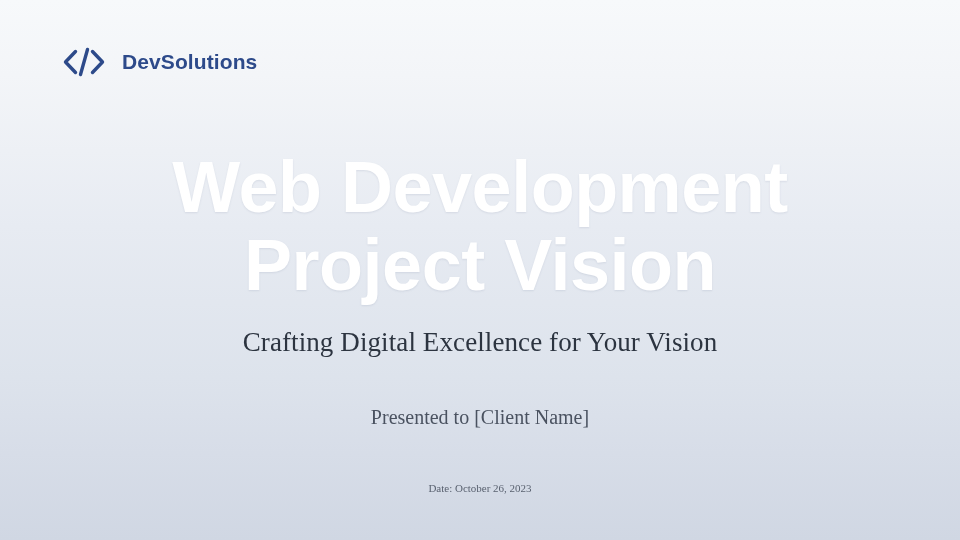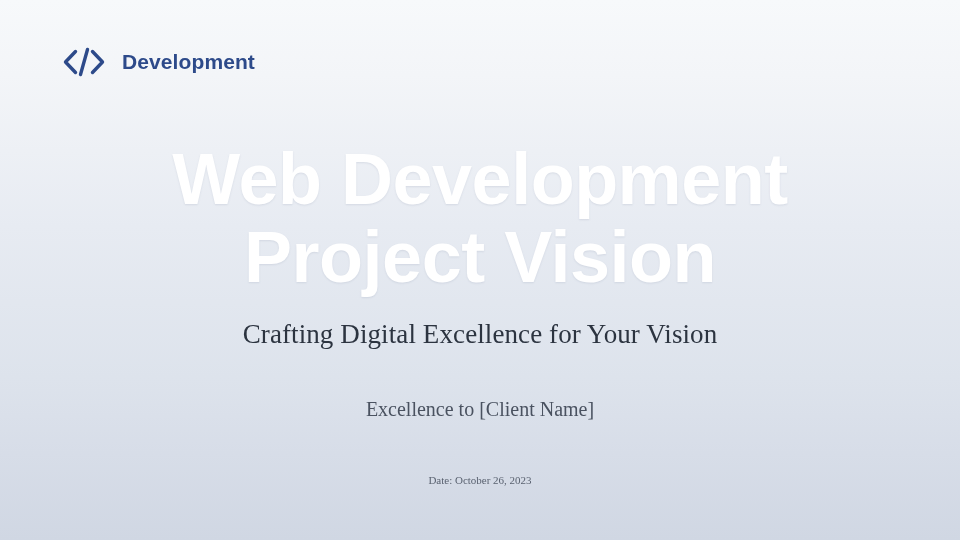--- a/index.html
+++ b/index.html
@@ -62,21 +62,21 @@
     position: absolute;
     left: 0;
     right: 0;
     top: 136px;
     text-align: center;
     padding: 0 40px;
     box-sizing: border-box;
   }
 
   .hero-title {
-    margin: 4px;
+    margin: 12px;
     font-family: "Liberation Sans", sans-serif;
     font-size: 72px;
     font-weight: 700;
     line-height: 78px;
     letter-spacing: -0.5px;
     color: #ffffff;
     text-shadow: 0 1px 2px rgba(120, 134, 160, 0.18);
   }
   .hero-title .line {
     display: block;
@@ -116,26 +116,26 @@
 <div class="slide">
 
   <div class="brand">
     <span class="brand-icon">
       <svg width="48" height="38" viewBox="0 0 48 38" fill="none" xmlns="http://www.w3.org/2000/svg" aria-hidden="true">
         <path d="M15.5 8.5 L5.5 19 L15.5 29.5" stroke="#2d4a8a" stroke-width="3.4" stroke-linecap="round" stroke-linejoin="round"></path>
         <path d="M27.5 6.5 L20.5 31.5" stroke="#2d4a8a" stroke-width="3.4" stroke-linecap="round" stroke-linejoin="round"></path>
         <path d="M32.5 8.5 L42.5 19 L32.5 29.5" stroke="#2d4a8a" stroke-width="3.4" stroke-linecap="round" stroke-linejoin="round"></path>
       </svg>
     </span>
-    <span class="brand-name">Development</span>
+    <span class="brand-name">DevSolutions</span>
   </div>
 
   <div class="hero">
     <h1 class="hero-title">
       <span class="line">Web Development</span>
       <span class="line">Project Vision</span>
     </h1>
     <p class="hero-subtitle">Crafting Digital Excellence for Your Vision</p>
-    <p class="hero-presented">Excellence to [Client Name]</p>
+    <p class="hero-presented">Presented to [Client Name]</p>
     <p class="hero-date">Date: October 26, 2023</p>
   </div>
 
 </div>
 
 </body></html>

